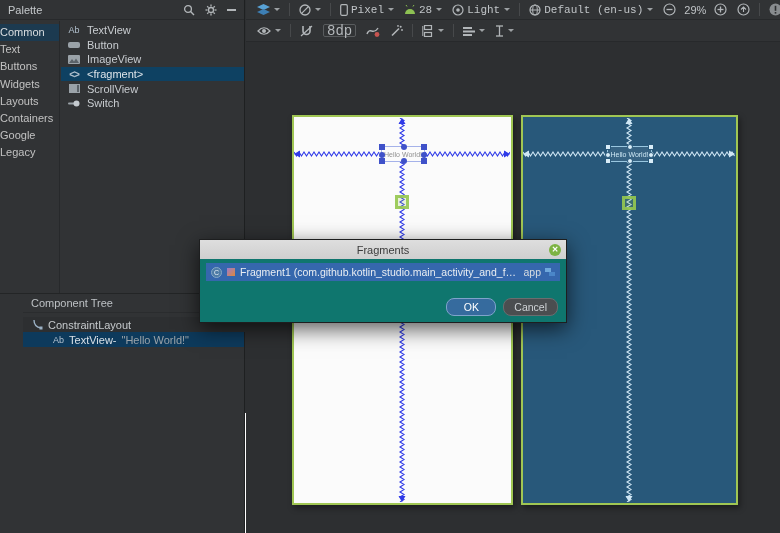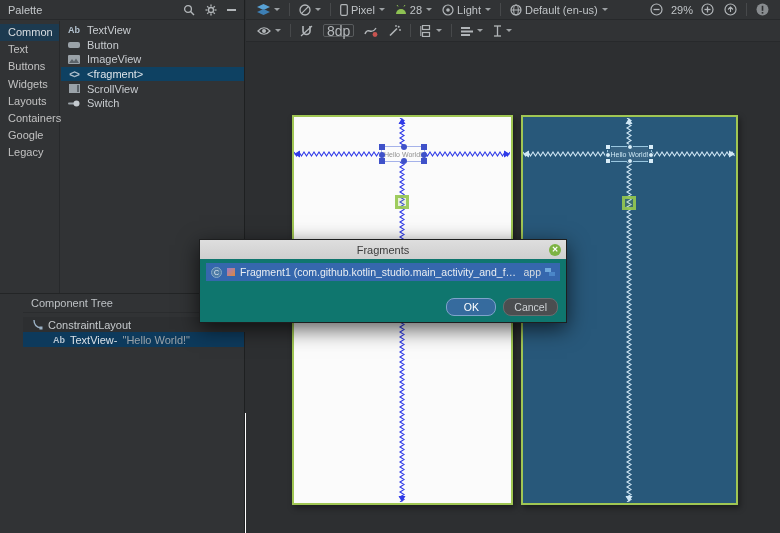--- a/index.html
+++ b/index.html
@@ -6,45 +6,45 @@
   html,body{width:780px;height:533px;overflow:hidden;font-family:"Liberation Sans",sans-serif;}
   .root{position:relative;width:780px;height:413px;background:#2d2f31;color:#c2c6c9;font-size:11px;}
 
   
   .left-panel{position:absolute;left:0;top:0;width:245px;height:533px;background:#313335;border-right:1px solid #1e2021;}
   .palette-header{height:20px;display:flex;align-items:center;padding:0 8px;border-bottom:1px solid #27292b;}
   .palette-header .title{color:#c5c9cc;}
   .ph-icons{margin-left:auto;display:flex;align-items:center;gap:10px;}
   .minus-glyph{width:9px;height:2px;background:#b2b6b9;}
   .cat-col{position:absolute;top:21px;left:0;width:60px;height:272px;border-right:1px solid #27292b;padding-top:3px;}
-  .cat{height:17.2px;line-height:17.2px;padding-left:8px;color:#c2c2c2;white-space:nowrap;}
+  .cat{height:17.2px;line-height:17.2px;color:#c2c2c2;white-space:nowrap;}
   .cat.sel{background:#1c3a50;color:#dadee1;}
   .item-col{position:absolute;top:21px;left:61px;right:0;height:272px;padding-top:2px;}
   .pitem{height:14.6px;display:flex;align-items:center;gap:5px;padding-left:5px;color:#c8ccd0;}
   .pitem.sel{background:#0e4162;color:#dde4e9;}
   .picon{width:16px;flex:0 0 16px;display:flex;justify-content:center;align-items:center;}
-  .ab{font-weight:bold;font-size:9px;color:#b3c2cf;}
+  .ab{font-weight:normal;font-size:9px;color:#b3c2cf;}
   .angle{font-weight:bold;font-size:10px;color:#b3c2cf;letter-spacing:-1px;}
   .dl{margin-left:auto;margin-right:8px;}
 
   
   .tree{position:absolute;left:0;top:293px;right:0;bottom:0;background:#313335;border-top:1px solid #232526;padding-left:23px;}
   .tree-header{height:19px;line-height:19px;padding-left:8px;color:#bdc1c4;border-bottom:1px solid #2a2c2e;}
   .trow{height:15px;display:flex;align-items:center;gap:5px;color:#c6cacd;}
   .trow.root{padding-left:9px;margin-top:4px;}
   .trow.child{padding-left:30px;}
   .trow.sel{background:#0d3a5c;color:#d9e0e6;}
   .tdetail{color:#9aa2a8;}
 
   
   .design{position:absolute;left:246px;top:0;right:0;height:533px;}
   .tb{display:flex;align-items:center;background:#313335;}
   .tb1{height:20px;border-bottom:1px solid #27292b;padding:0 6px;}
   .tb2{height:22px;border-bottom:1px solid #27292b;padding:0 6px;}
-  .tbtn{display:flex;align-items:center;gap:3px;padding:0 5px;height:100%;color:#c0c4c7;white-space:nowrap;}
+  .tbtn{display:flex;align-items:center;gap:3px;padding:0 5px;height:100%;color:#c0c4c7;white-space:nowrap;font-family:Liberation Mono, monospace;}
   .caret{width:0;height:0;border-left:3px solid transparent;border-right:3px solid transparent;border-top:3.5px solid #9da1a4;margin-left:1px;}
   .vsep{width:1px;height:13px;background:#47494b;margin:0 4px;flex:0 0 1px;}
   .spacer{flex:1;}
   .zoom-label{color:#c0c4c7;padding:0 3px;}
   .dp-box{border:1px solid #595c5e;border-radius:2px;padding:0 3px;font-size:14px;height:13px;line-height:12px;color:#b4b8bb;}
 
   
   .canvas{position:absolute;left:0;top:43px;right:0;bottom:0;background:#2d2f31;}
   .screen{position:absolute;top:72px;height:390px;border:2px solid #a0c653;box-shadow:2px 3px 6px rgba(0,0,0,.4);}
   .screen.white{left:46px;width:221px;background:#fbfbfb;}

